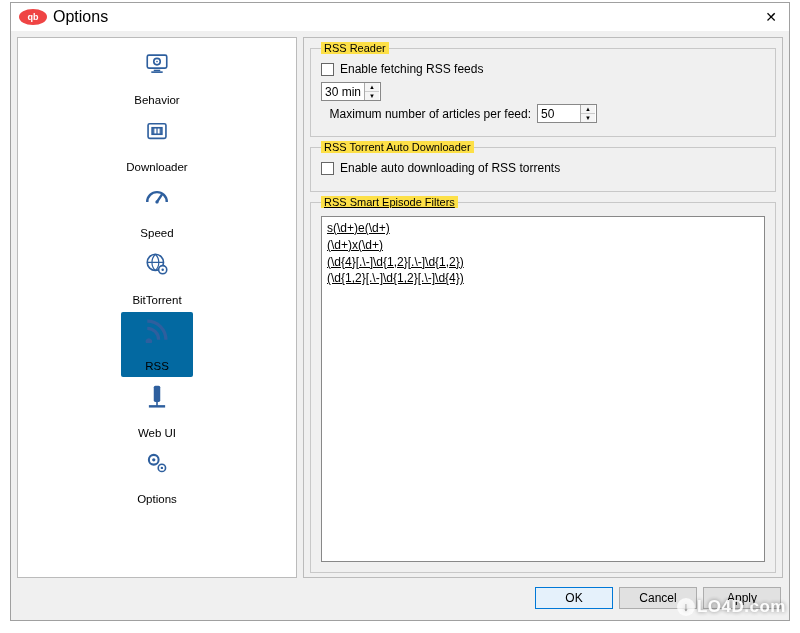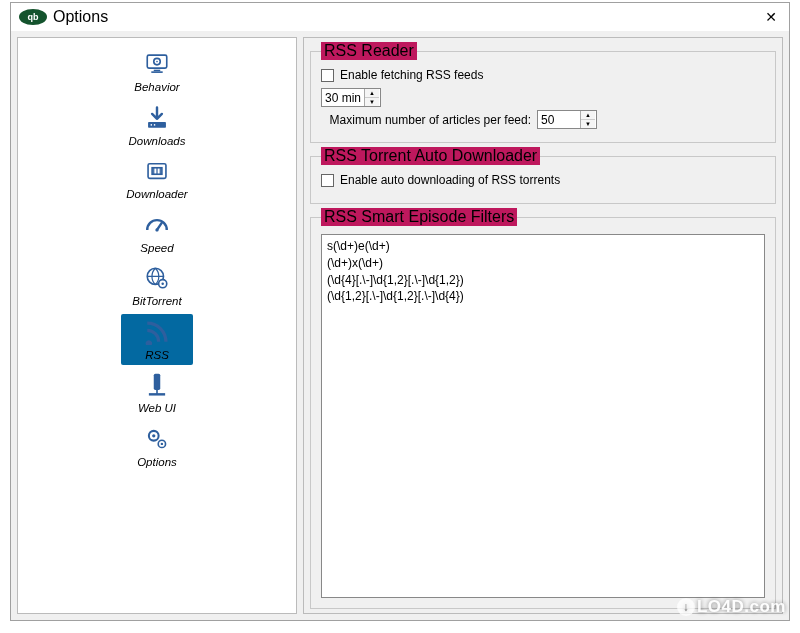--- a/index.html
+++ b/index.html
@@ -27,21 +27,21 @@
       height: 28px;
       display: flex;
       align-items: center;
       padding: 0 8px;
       background: #ffffff;
     }
     .app-icon {
       width: 28px; 
       height: 16px; 
       border-radius: 50%;
-      background: #14532d;
+      background: #ef4444;
       color: #fff;
       font-size: 9px;
       font-weight: bold;
       display: flex;
       align-items: center;
       justify-content: center;
       margin-right: 6px;
     }
     .title-text { font-size: 16px; color:#000; }
     .titlebar-spacer { flex: 1; }
@@ -89,40 +89,40 @@
     }
     .side-item.selected { background:#0369a1; }
     .side-icon { 
       width:30px; 
       height:28px; 
       display:flex; 
       align-items:center; 
       justify-content:center;
     }
     .side-icon svg { width:28px; height:26px; }
-    .side-label { font-size:11.5px; color:#000; line-height:1; margin-top:2px;font-style:italic;}
+    .side-label { font-size:11.5px; color:#000; line-height:1; margin-top:15px;}
     .main-pane {
       flex:1;
       background:#f0f0f0;
       border:1px solid #bbb;
       padding:4px 6px;
       display:flex;
       flex-direction:column;
       gap:4px;
     }
     fieldset {
       border:1px solid #c8c8c8;
       padding: 8px 10px 10px 10px;
       background:#f0f0f0;
     }
     legend { 
-      font-size:16px; 
+      font-size:11px; 
       padding:0 3px; 
       color:#000;
-      background:#be185d;
+      background:#fde047;
     }
     .checkbox-row {
       display:flex;
       align-items:center;
       gap:6px;
       margin: 0 0 6px 0;
     }
     .checkbox-row input[type=checkbox]{
       width:13px;height:13px;
       border:1px solid #666;
@@ -175,21 +175,21 @@
     .spin-btns div:last-child{border-bottom:none;}
     .full-button {
       width:100%;
       height:22px;
       background:#e1e1e1;
       border:1px solid #adadad;
       font-size:12px;
       font-family:inherit;
       margin-top:6px;
     }
-    .filters-fieldset{ flex:1; display:flex; flex-direction:row;}
+    .filters-fieldset{ flex:1; display:flex; flex-direction:row;text-decoration:underline;}
     .filter-textarea {
       flex:1;
       width:100%;
       resize:none;
       border:1px solid #888;
       background:#fff;
       font-family:inherit;
       font-size:12px;
       padding:3px 5px;
       line-height:1.4;
@@ -262,31 +262,20 @@
                 <rect x="4" y="5" width="24" height="16" rx="2" fill="none" stroke="#2e5f9e" stroke-width="2"></rect>
                 <rect x="12" y="23" width="8" height="2" fill="#2e5f9e"></rect>
                 <rect x="9" y="25" width="14" height="2" fill="#2e5f9e"></rect>
                 <circle cx="16" cy="13" r="4" fill="none" stroke="#2e5f9e" stroke-width="2"></circle>
                 <circle cx="16" cy="13" r="1" fill="#2e5f9e"></circle>
               </svg>
           </div>
           <div class="side-label">Behavior</div>
         </div>
 
-        <div class="side-item">
-          <div class="side-icon">
-            <svg viewBox="0 0 32 32">
-                <path d="M16 3 v14 M10 11 l6 6 l6 -6" fill="none" stroke="#2e5f9e" stroke-width="3" stroke-linecap="round" stroke-linejoin="round"></path>
-                <rect x="5" y="21" width="22" height="7" rx="1" fill="#2e5f9e"></rect>
-                <circle cx="9" cy="24.5" r="1" fill="#fff"></circle>
-                <circle cx="13" cy="24.5" r="1" fill="#fff"></circle>
-              </svg>
-          </div>
-          <div class="side-label">Downloads</div>
-        </div>
 
         <div class="side-item">
           <div class="side-icon">
             <svg viewBox="0 0 32 32">
                 <rect x="5" y="7" width="22" height="18" rx="2" fill="none" stroke="#2e5f9e" stroke-width="2"></rect>
                 <rect x="10" y="12" width="12" height="8" fill="none" stroke="#2e5f9e" stroke-width="2"></rect>
                 <line x1="12" y1="12" x2="12" y2="20" stroke="#2e5f9e" stroke-width="1.5"></line>
                 <line x1="16" y1="12" x2="16" y2="20" stroke="#2e5f9e" stroke-width="1.5"></line>
                 <line x1="20" y1="12" x2="20" y2="20" stroke="#2e5f9e" stroke-width="1.5"></line>
               </svg>
@@ -391,19 +380,24 @@
         <fieldset class="filters-fieldset">
           <legend>RSS Smart Episode Filters</legend>
           <textarea class="filter-textarea" style="">s(\d+)e(\d+)
 (\d+)x(\d+)
 (\d{4}[.\-]\d{1,2}[.\-]\d{1,2})
 (\d{1,2}[.\-]\d{1,2}[.\-]\d{4})</textarea>
         </fieldset>
       </div>
     </div>
 
+    <div class="footer-row">
+      <button class="primary">OK</button>
+      <button>Cancel</button>
+      <button>Apply</button>
+    </div>
   </div>
 </div>
 
 <div class="watermark">
   <span class="wm-icon">↓</span>
   <span>LO4D.com</span>
 </div>
 
 </body></html>

